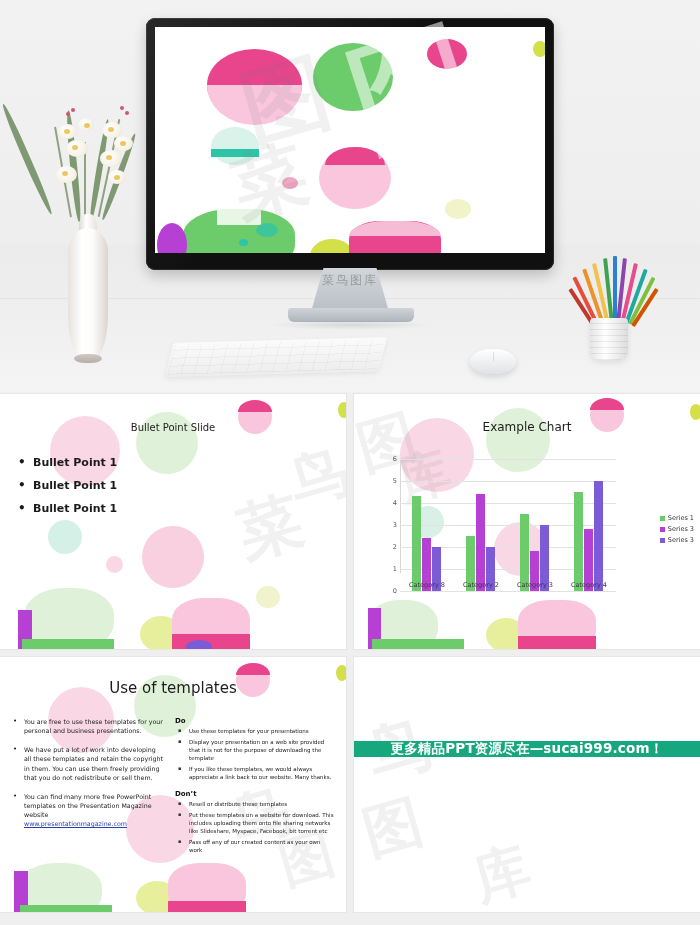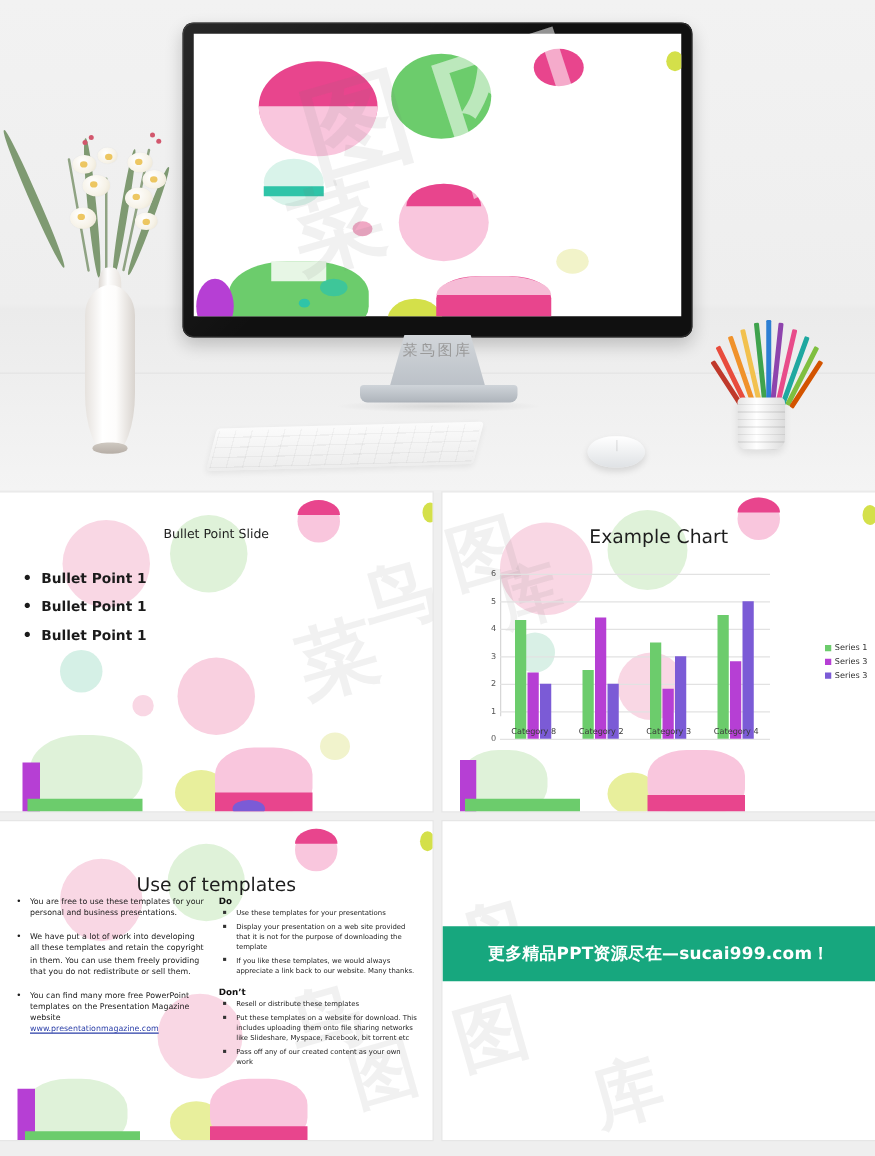--- a/index.html
+++ b/index.html
@@ -195,21 +195,21 @@
     list-style:none; position:relative; padding-left:14px; margin-bottom:3px;
     font-size:5.5px; line-height:1.45; color:#222; font-family:"DejaVu Sans",sans-serif;
   }
   .tpl-right li::before{ content:"▪"; position:absolute; left:3px; top:-1px; font-size:5px; color:#333; }
 
   
   .promo-band{
     position:absolute; left:0; right:0; display:flex; align-items:center; justify-content:center;
     color:#fff; font-weight:700; font-family:"DejaVu Sans", sans-serif;
   }
-  .promo-1{ top: 84px; height: 44px; font-size: 13.5px; letter-spacing:.2px; }
+  .promo-1{ top: 84px; height: 16px; font-size: 13.5px; letter-spacing:.2px; }
   .promo-2{ top: 118px; height: 36px; font-size: 13px; }
 
   .wm{
     position:absolute; pointer-events:none; color:rgba(120,120,120,.10);
     font-family:"DejaVu Serif", serif; font-weight:700; user-select:none;
   }
 </style>
 </head>
 <body>
 
@@ -343,21 +343,21 @@
         <div class="blob" style="left:140px;top:128px;width:54px;height:54px;background:#f9d7e4;"></div>
         <div class="blob" style="left:14px;top:206px;width:70px;height:52px;background:#dff2d9;border-radius:44%;"></div>
         <div class="rect" style="left:14px;top:214px;width:13px;height:42px;background:#b63fd4;"></div>
         <div class="rect" style="left:18px;top:245px;width:92px;height:12px;background:#6ccc6c;"></div>
         <div class="blob" style="left:132px;top:224px;width:40px;height:34px;background:#e8ef9c;"></div>
         <div class="blob" style="left:164px;top:206px;width:78px;height:52px;background:#f9c6dd;border-radius:40%;"></div>
         <div class="rect" style="left:164px;top:242px;width:78px;height:14px;background:#e8458d;"></div>
         <div class="wm" style="left:4px;top:10px;font-size:58px;transform:rotate(-16deg);">图</div>
         <div class="wm" style="left:44px;top:48px;font-size:52px;transform:rotate(-16deg);">库</div>
 
-        <div class="s-title" style="top:26px;font-size:15px;">Example Chart</div>
+        <div class="s-title" style="top:26px;font-size:12px;">Example Chart</div>
 
         <div class="chart-area">
           <div class="plot" id="plot">
               <div class="axis-y"></div>
               <div class="gridline" style="top: 132px;"></div>
               <span class="ytick" style="top: 132px;">0</span>
               <div class="gridline" style="top: 110px;"></div>
               <span class="ytick" style="top: 110px;">1</span>
               <div class="gridline" style="top: 88px;"></div>
               <span class="ytick" style="top: 88px;">2</span>
@@ -422,21 +422,21 @@
         <div class="blob" style="left:126px;top:138px;width:68px;height:68px;background:#f9d7e4;"></div>
         <div class="blob" style="left:18px;top:206px;width:84px;height:56px;background:#dff2d9;border-radius:44%;"></div>
         <div class="rect" style="left:14px;top:214px;width:14px;height:44px;background:#b63fd4;"></div>
         <div class="rect" style="left:20px;top:248px;width:92px;height:10px;background:#6ccc6c;"></div>
         <div class="blob" style="left:136px;top:224px;width:42px;height:34px;background:#e8ef9c;"></div>
         <div class="blob" style="left:168px;top:206px;width:78px;height:52px;background:#f9c6dd;border-radius:40%;"></div>
         <div class="rect" style="left:168px;top:244px;width:78px;height:14px;background:#e8458d;"></div>
         <div class="wm" style="left:232px;top:120px;font-size:58px;transform:rotate(-16deg);">鸟</div>
         <div class="wm" style="left:280px;top:166px;font-size:54px;transform:rotate(-16deg);">图</div>
 
-        <div class="s-title" style="top:22px;font-size:15px;margin-top:20px;">Use of templates</div>
+        <div class="s-title" style="top:22px;font-size:15px;">Use of templates</div>
 
         <ul class="tpl-left">
           <li>You are free to use these templates for your personal and business presentations.</li>
           <li>We have put a lot of work into developing all these templates and retain the copyright in them. You can use them freely providing that you do not redistribute or sell them.</li>
           <li>
             <span>You can find many more free PowerPoint templates on the Presentation Magazine website</span>
             <a class="tpl-link" href="#">www.presentationmagazine.com</a>
           </li>
         </ul>
 

